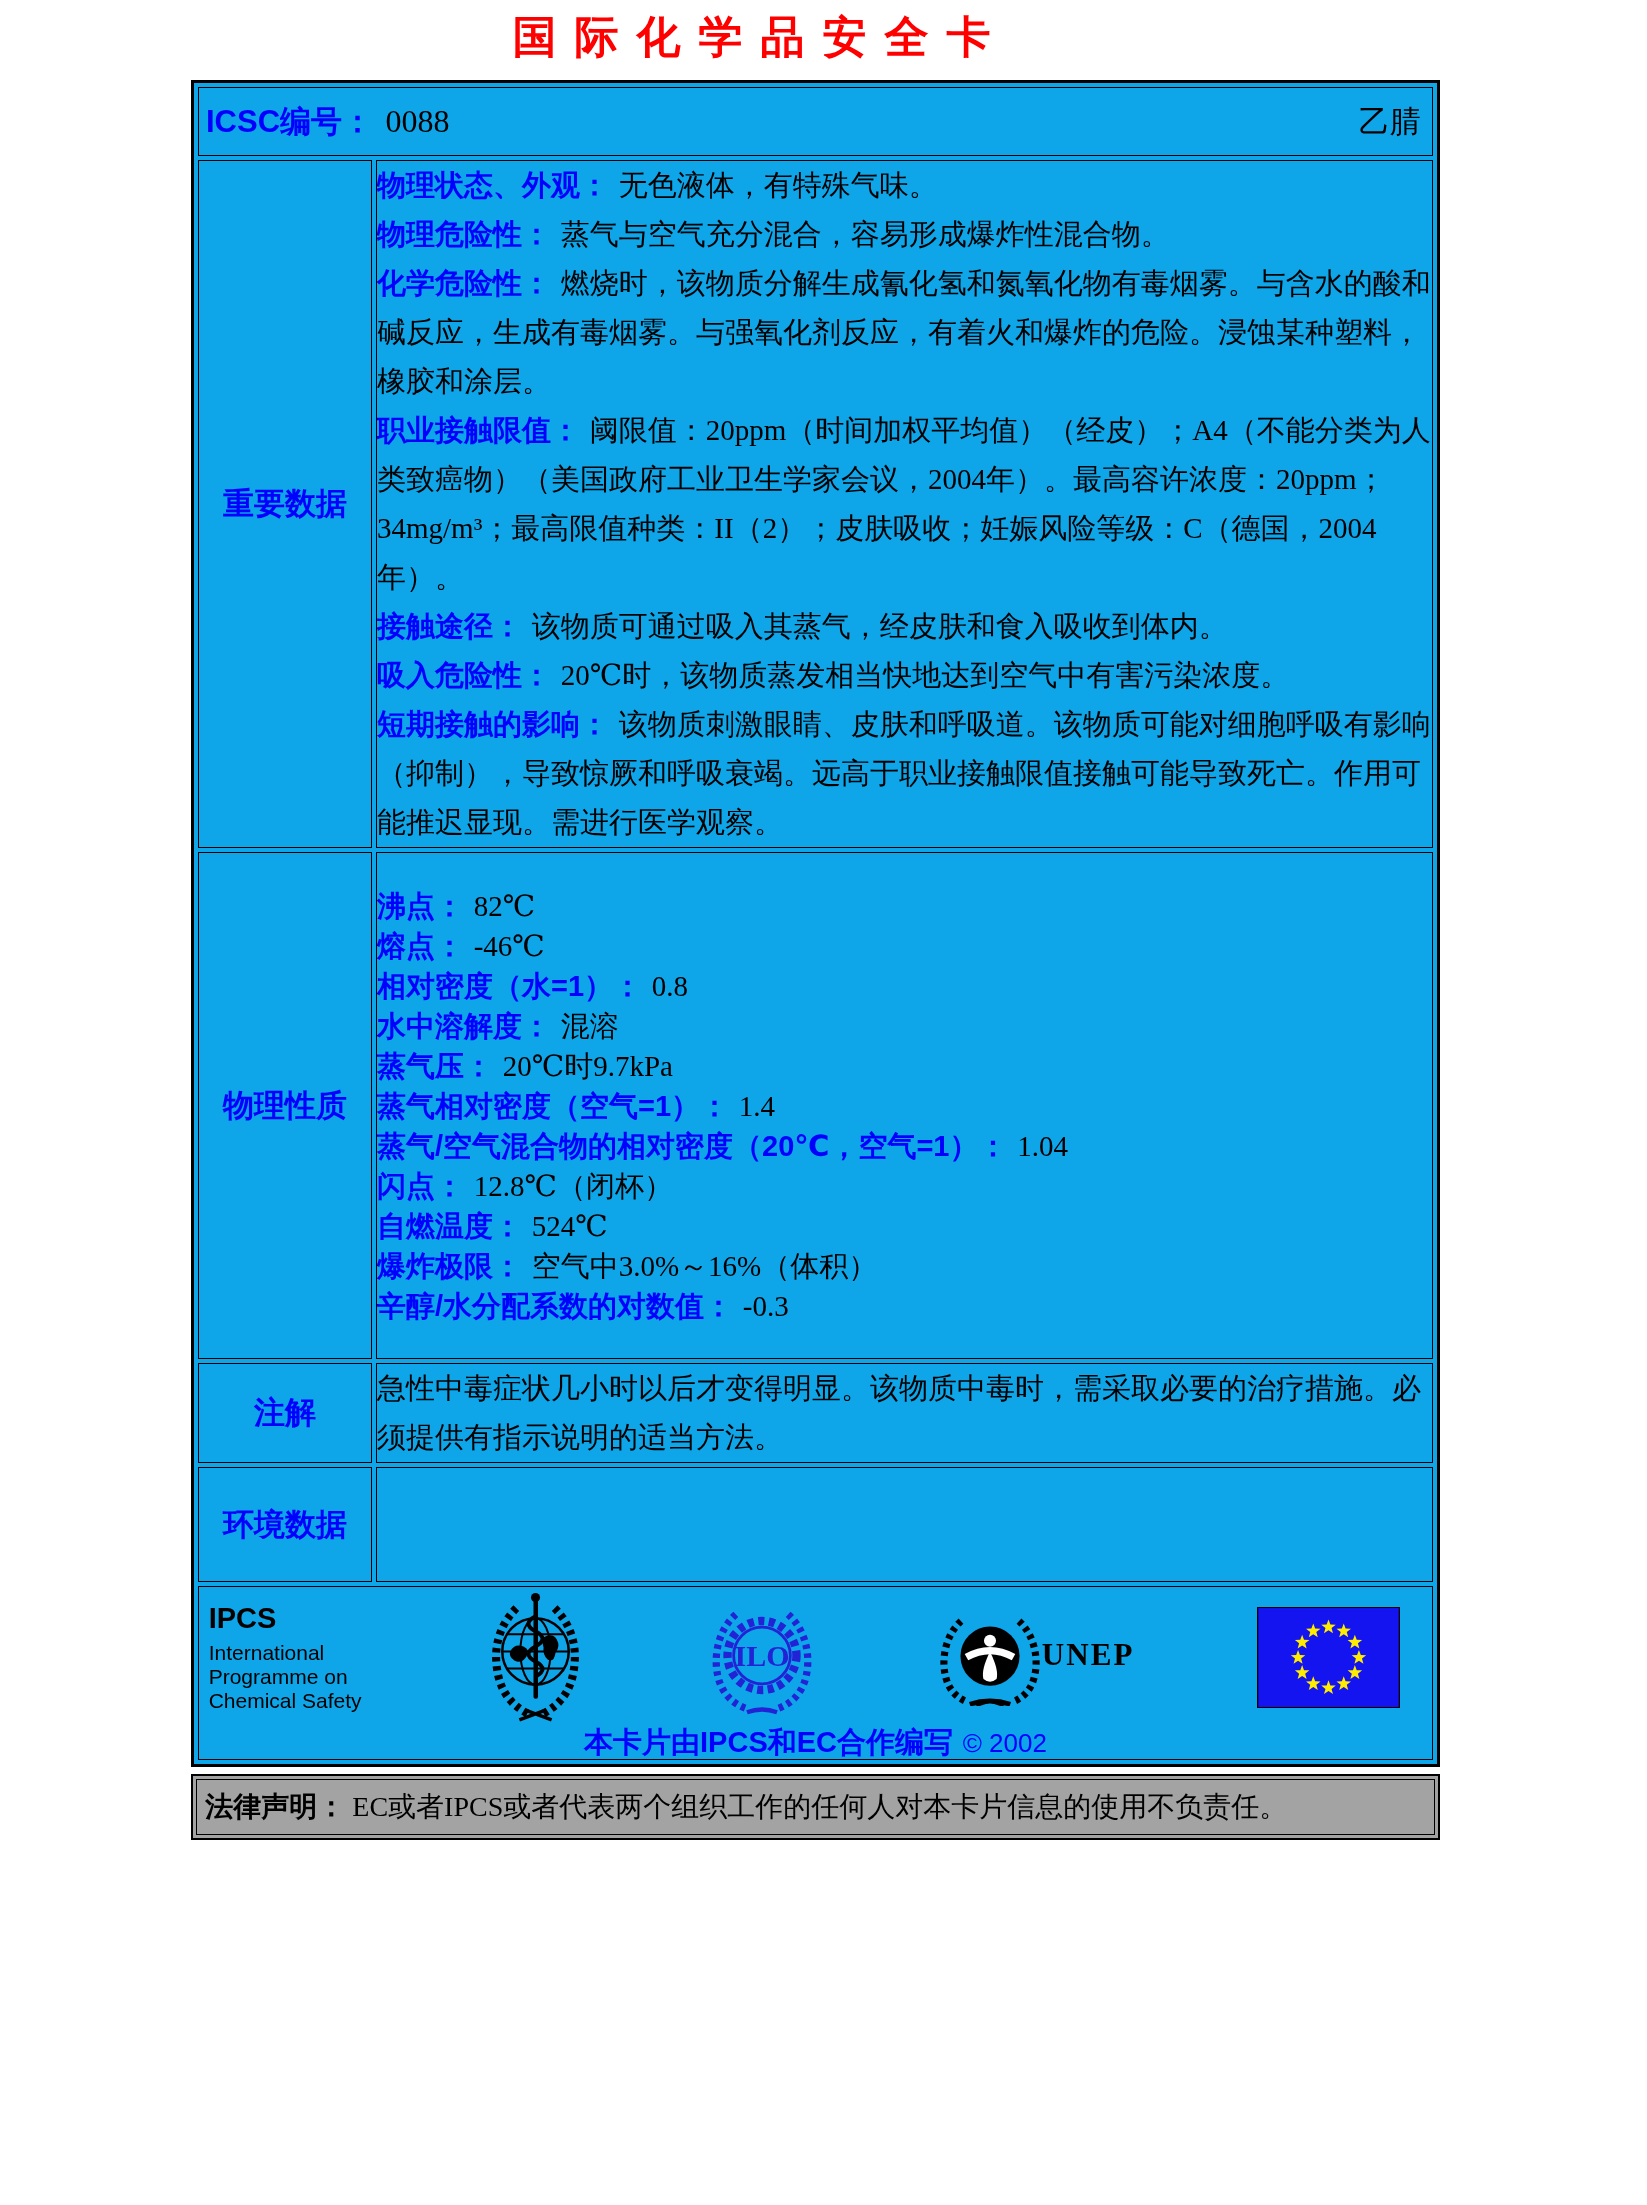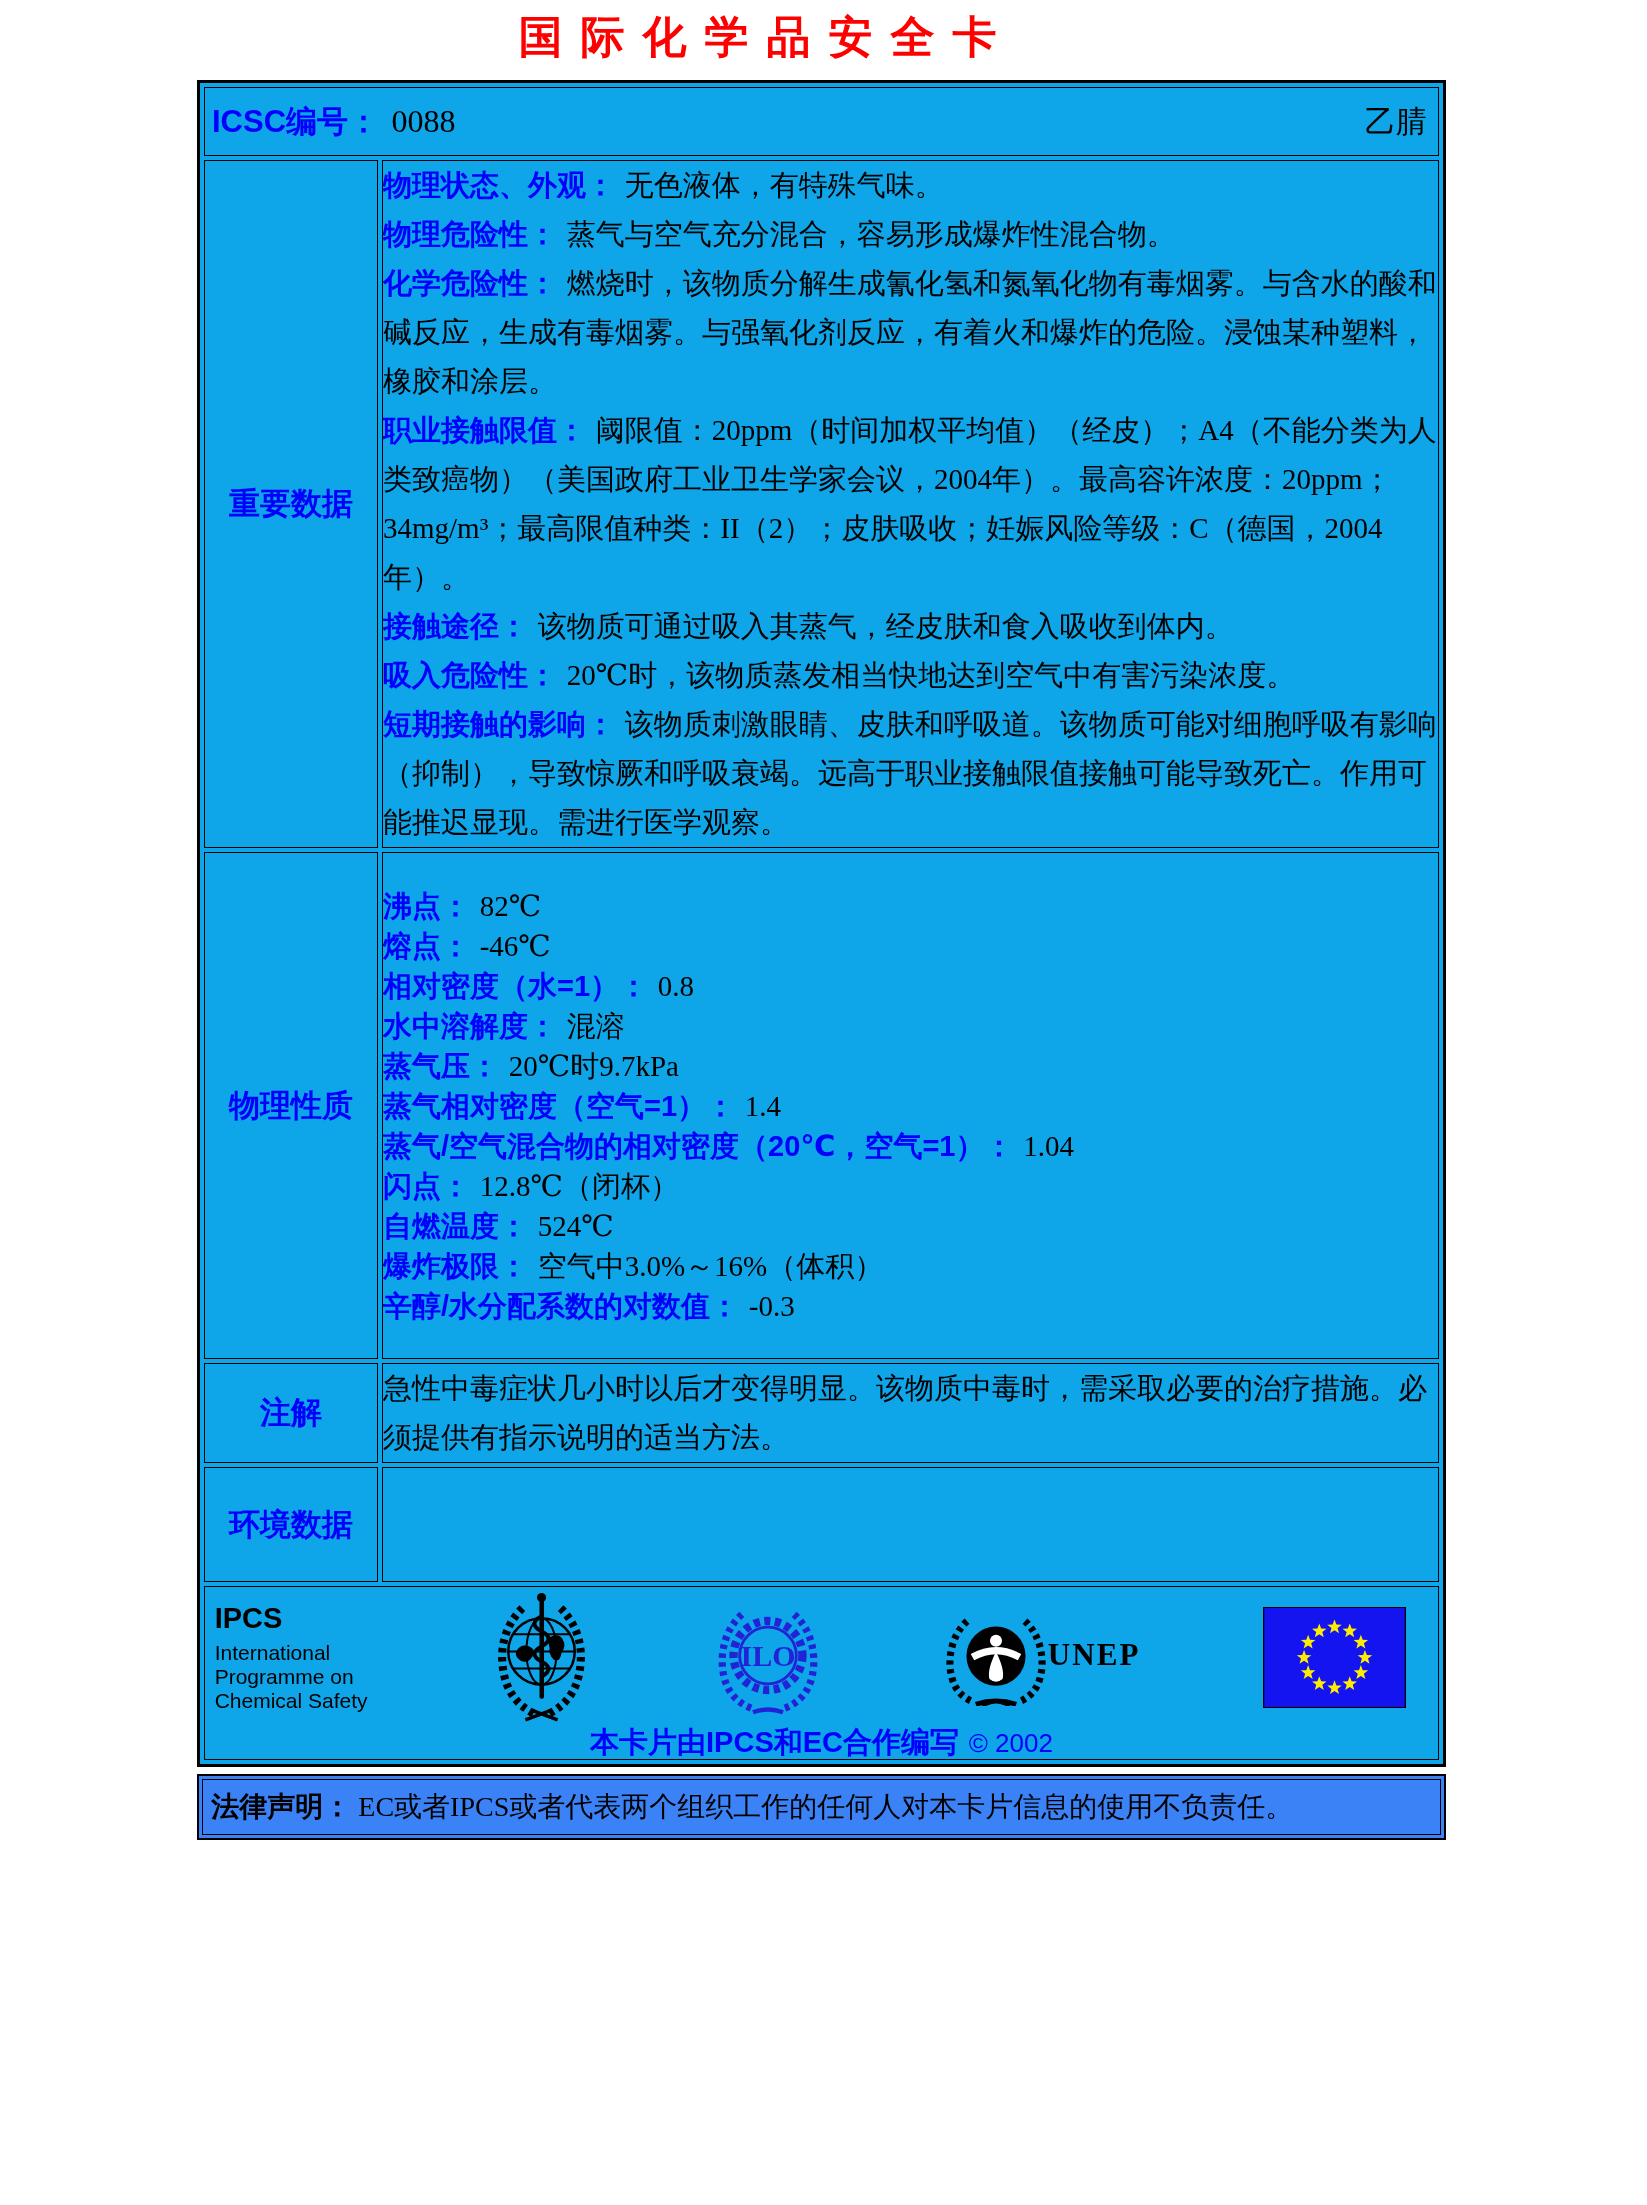--- a/index.html
+++ b/index.html
@@ -5,21 +5,21 @@
   :root{
     --title-red:#ff0000; --label-blue:#0000ff; --logo-blue:#2323d6;
     --eu-blue:#1414f0; --eu-yellow:#ffec00; --ink:#000000;
   }
   *{box-sizing:border-box;}
   html,body{margin:0;padding:0;background:#ffffff;}
   body{
     width:1648px;height:2205px;position:relative;
     font-family:"Liberation Serif","DejaVu Serif",serif;color:var(--ink);
   }
-  .wrap{position:absolute;left:197px;top:0;width:1139px;}
+  .wrap{position:absolute;left:191px;top:0;width:1139px;}
   .doc-title{
     margin:11px 0 16.7px;text-align:center;color:var(--title-red);
     font-family:"DejaVu Serif","Liberation Serif",serif;font-weight:bold;
     font-size:44px;letter-spacing:18px;line-height:1.2;white-space:nowrap;
   }
   
   table.card{
     border-collapse:separate;border-spacing:4.2px;border:3.5px solid #000;
     width:1249px;table-layout:fixed;background:#0ea5e9;
   }
@@ -50,21 +50,21 @@
   .credit-line{
     text-align:center;height:36px;color:var(--label-blue);
     font-family:"Liberation Sans","DejaVu Sans",sans-serif;font-weight:bold;font-size:29px;
   }
   .credit-copy{font-weight:normal;font-size:26px;padding-left:9.7px;}
   .unep-block{display:flex;align-items:center;}
   .unep-word{font-family:"Liberation Serif","DejaVu Serif",serif;font-weight:bold;font-size:31px;letter-spacing:2.1px;margin-top:-4.2px;}
   
   table.legal{
     border-collapse:separate;border-spacing:3.5px;border:2.8px solid #000;
-    width:1249px;margin-top:6.3px;background:#3b82f6;
+    width:1249px;margin-top:6.3px;background:#a3a3a3;
   }
   table.legal td{border:1.4px solid #000;height:56px;padding:0 8.3px;font-size:28px;vertical-align:middle;}
   .legal-label{font-family:"Liberation Sans","DejaVu Sans",sans-serif;font-weight:bold;padding-right:7px;}
   svg{display:block;}
 </style>
 </head>
 <body>
 
 <div class="wrap">
 

